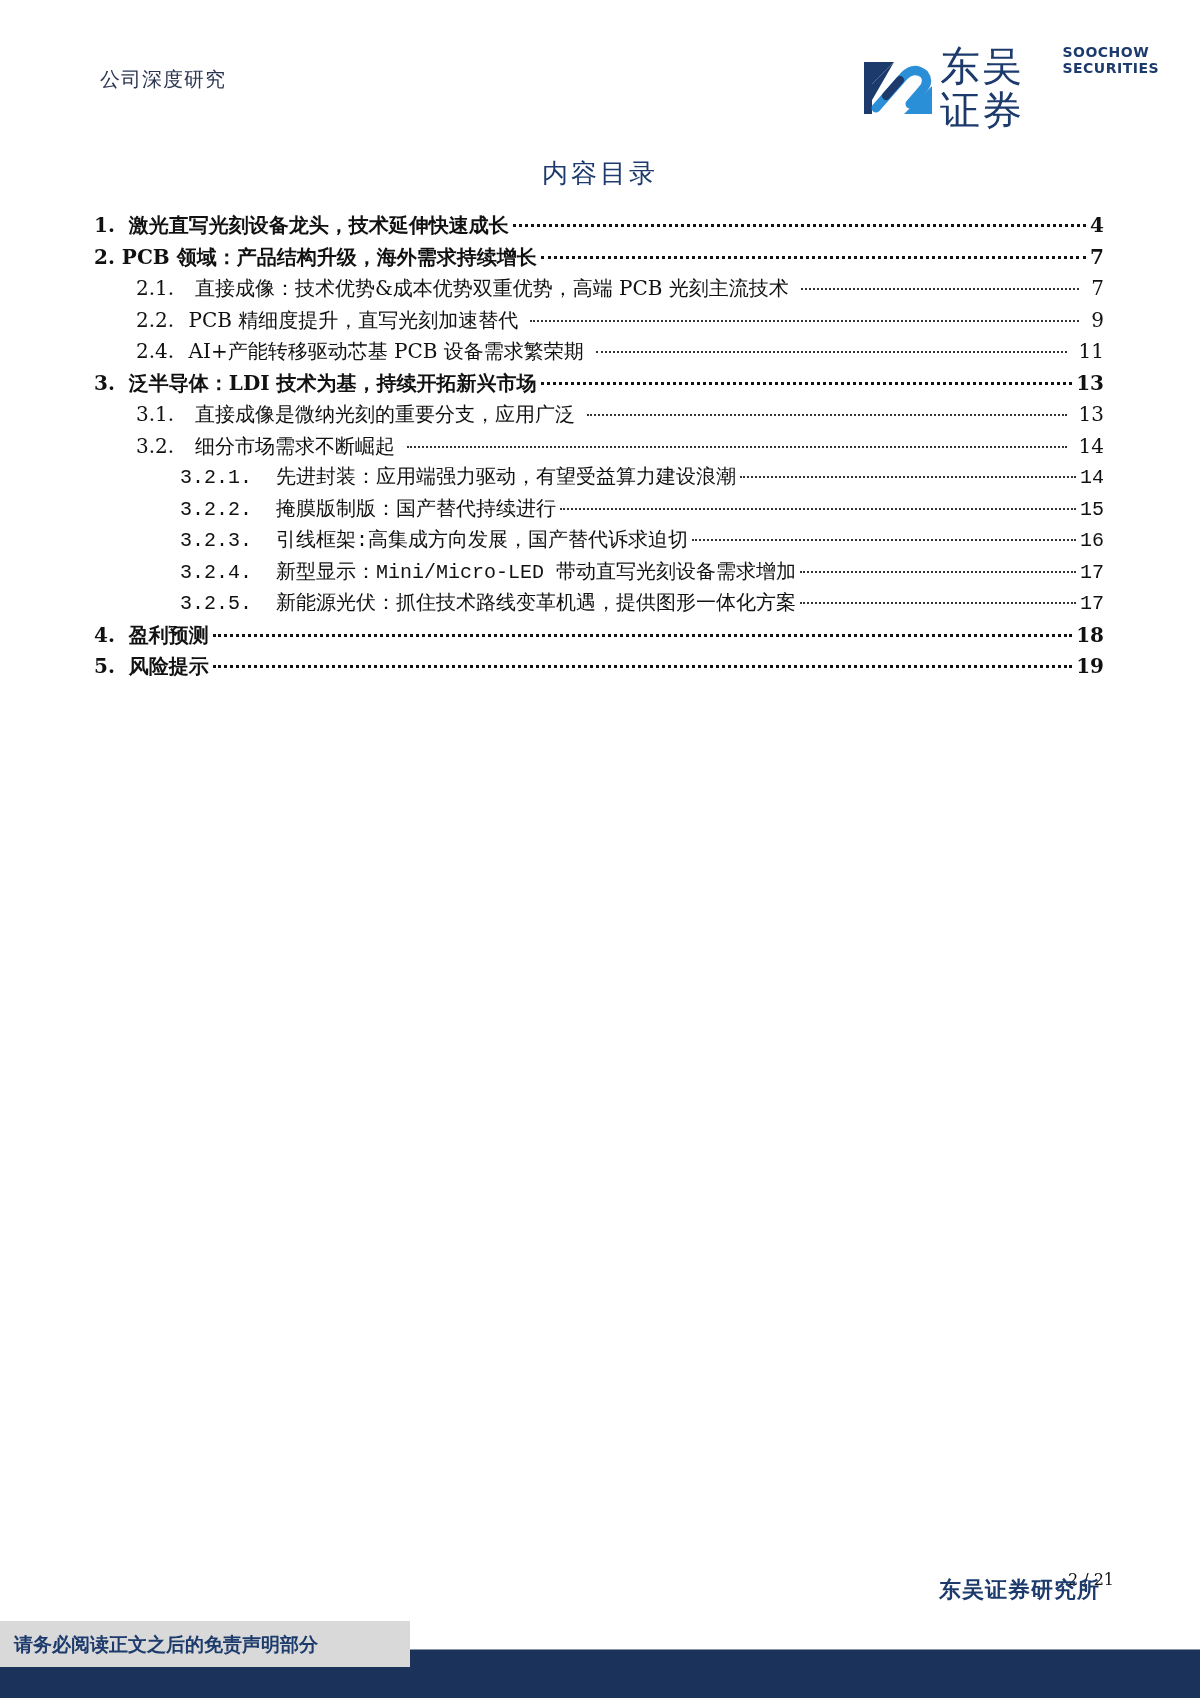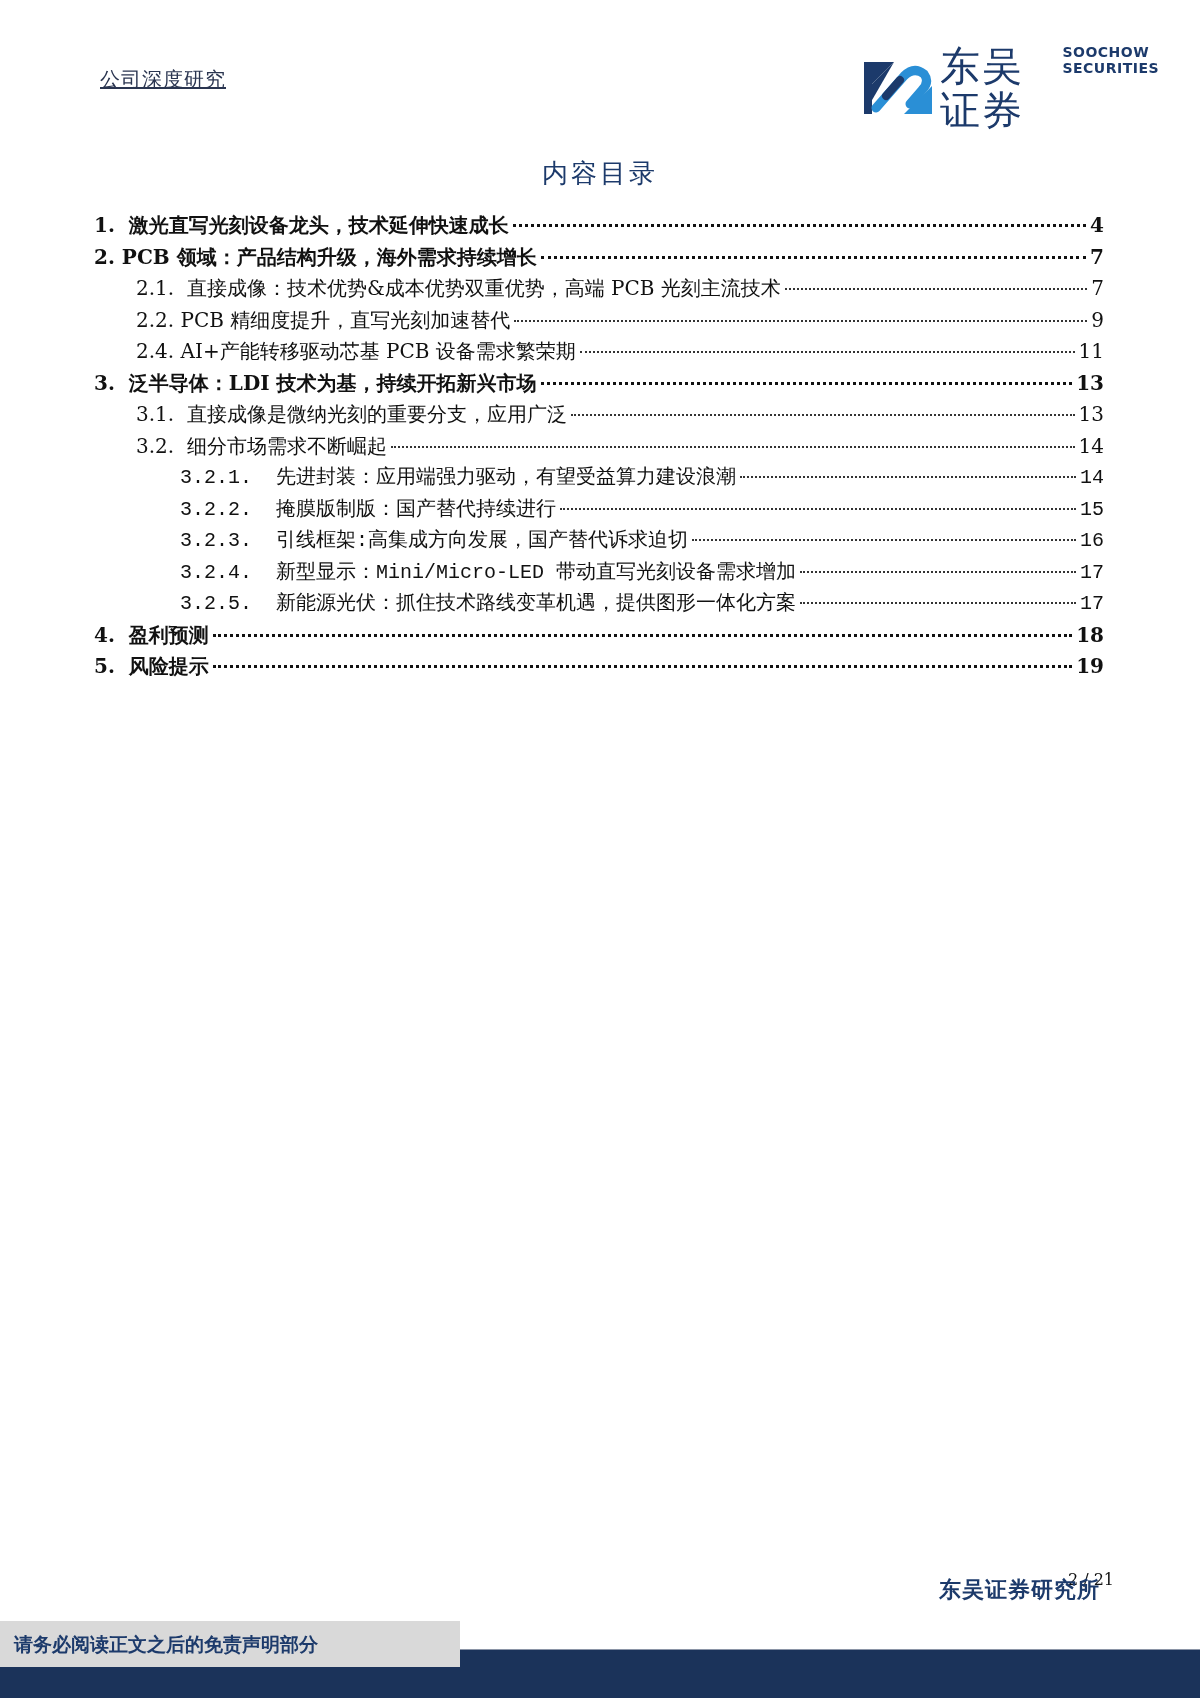--- a/index.html
+++ b/index.html
@@ -4,51 +4,50 @@
 <style>
   html, body { margin: 0; padding: 0; }
   body {
     width: 1200px; height: 1698px; position: relative; background: #ffffff;
     font-family: "DejaVu Serif", "Liberation Serif", serif; color: #111;
     overflow: hidden;
   }
   .header-label {
     position: absolute; left: 100px; top: 66px; font-size: 20px; color: #2a3550;
     letter-spacing: 1px;
-    text-decoration: underline;
   }
   .logo { position: absolute; left: 864px; top: 44px; display: flex; align-items: center; }
   .logo-mark { width: 68px; height: 60px; position: relative; }
   .logo-text { margin-left: 8px; display: flex; flex-direction: row; }
   .logo-cn { font-family: "DejaVu Sans", sans-serif; font-size: 40px; line-height: 44px; color: #1c3a6b; letter-spacing: 2px; }
   .logo-en { font-family: "DejaVu Sans", sans-serif; font-weight: bold; font-size: 14px; color: #1c3a6b; letter-spacing: 0.5px; margin-top: 0; }
 
   .toc-title {
     position: absolute; left: 0; width: 1200px; top: 156px; text-align: center;
     font-size: 26px; font-weight: normal; color: #1c3a6b; letter-spacing: 3px;
   }
   .toc { position: absolute; left: 94px; top: 210px; width: 1010px; }
   .toc-row {
     display: flex; align-items: baseline; height: 31.5px; font-size: 20px; line-height: 31.5px;
   }
   .toc-row.l1 { font-weight: bold; }
-  .toc-row.l2 { padding-left: 42px; }
+  .toc-row.l2 { padding-left: 42px; gap: 8px; }
   .toc-row.l3 { padding-left: 86px; font-family: Liberation Mono, monospace; }
   .toc-num { white-space: pre; }
   .toc-text { white-space: nowrap; }
   .toc-leader {
     flex: 1; margin: 0 4px; border-bottom: 2px dotted #333; height: 0; position: relative; top: -5px;
   }
   .toc-row.l1 .toc-leader { border-bottom: 3px dotted #111; }
   .toc-page { white-space: nowrap; }
 
   .page-num { position: absolute; right: 86px; top: 1570px; font-size: 16px; font-weight: normal; }
   .footer-org { position: absolute; right: 100px; top: 1575px; font-size: 22px; font-weight: bold; color: #1c3a6b; letter-spacing: 1px; }
   .disclaimer {
-    position: absolute; left: 0; top: 1621px; width: 460px; height: 46px; background: #d9d9d9;
+    position: absolute; left: 0; top: 1621px; width: 410px; height: 46px; background: #d9d9d9;
     font-size: 19px; font-weight: bold; color: #1c3a6b; line-height: 46px; padding-left: 14px; box-sizing: border-box;
   }
   .footer-bar { position: absolute; left: 0; top: 1650px; width: 1200px; height: 48px; background: #1b335a; }
   .footer-bar-top { position: absolute; left: 410px; top: 1649px; width: 790px; height: 1px; background: #8a94a6; }
 </style>
 </head>
 <body>
 
 <div class="header-label">公司深度研究</div>
 

